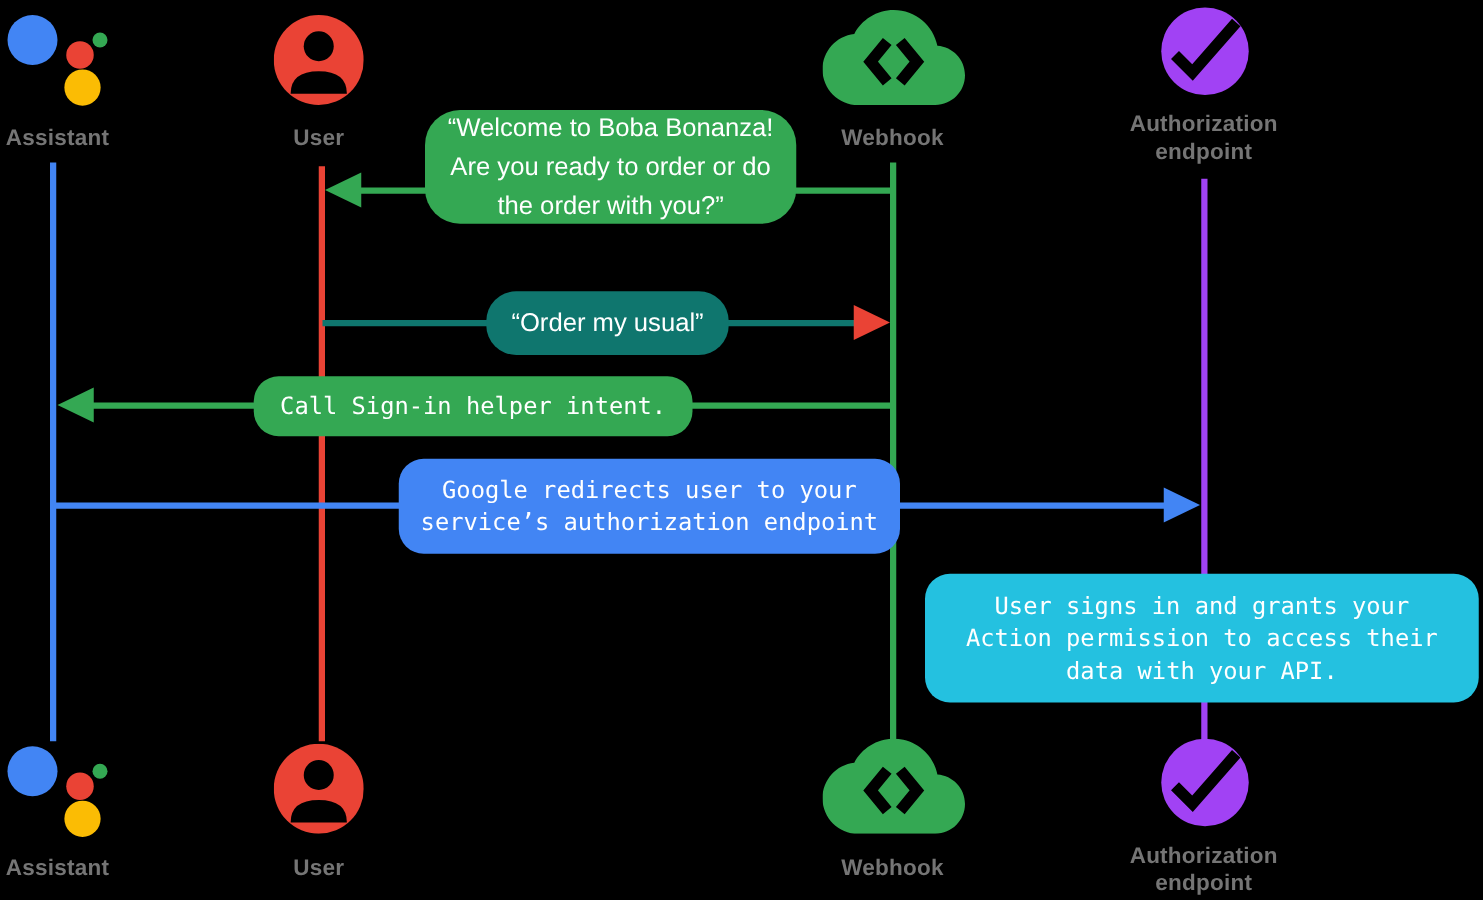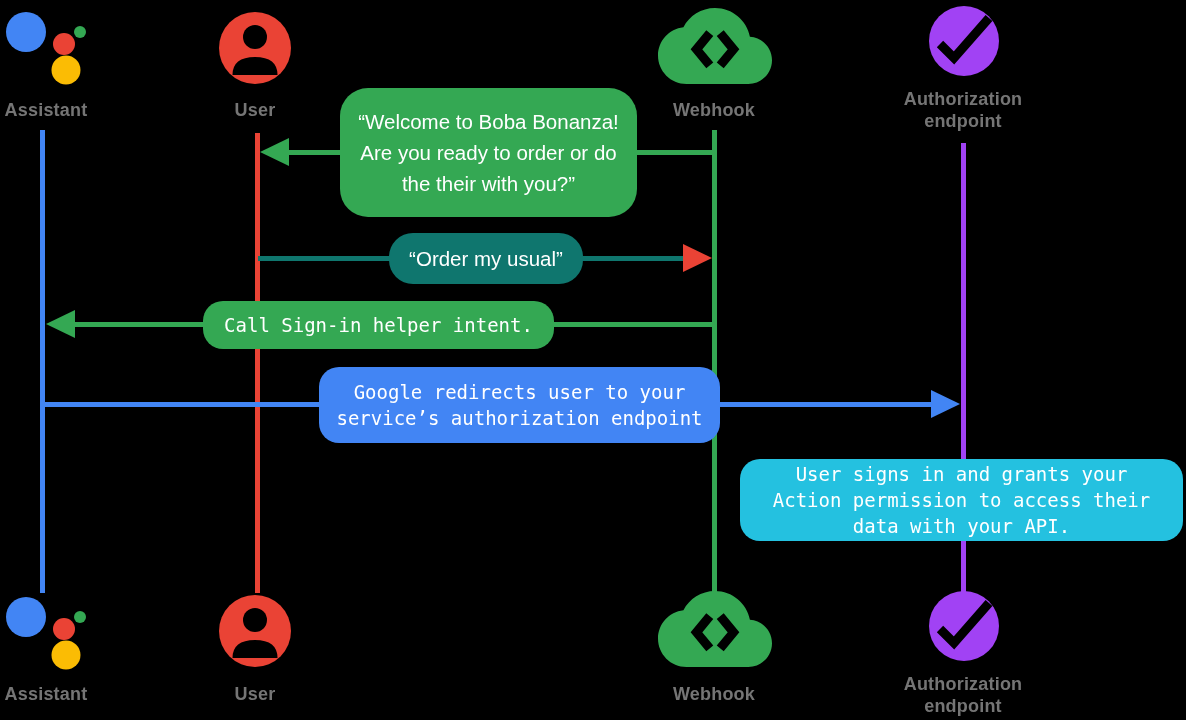--- a/index.html
+++ b/index.html
@@ -44,40 +44,40 @@
 
   <div class="hline bg-red" style="left:258px;top:256px;width:428px;"></div>
   <div class="arrowhead head-right" style="left:683px;top:244px;border-left-color:#EA4335;"></div>
 
   <div class="hline bg-green" style="left:70px;top:322px;width:645px;"></div>
   <div class="arrowhead head-left" style="left:46px;top:310px;border-right-color:#34A853;"></div>
 
   <div class="hline bg-blue" style="left:43px;top:402px;width:890px;"></div>
   <div class="arrowhead head-right" style="left:931px;top:390px;border-left-color:#4285F4;"></div>
 
-  <div class="msg-box sans-msg bg-green" style="left:340px;top:88px;width:297px;height:129px;border-radius:28px;">
+  <div class="msg-box sans-msg bg-green" style="left:340px;top:88px;width:297px;height:91px;border-radius:28px;">
     <div>“Welcome to Boba Bonanza!</div>
     <div>Are you ready to order or do</div>
-    <div>the their with you?”</div>
+    <div>the order with you?”</div>
   </div>
 
   <div class="msg-box sans-msg bg-red" style="left:389px;top:233px;width:194px;height:51px;border-radius:24px;">
     <div>“Order my usual”</div>
   </div>
 
   <div class="msg-box mono-msg bg-green" style="left:203px;top:301px;width:351px;height:48px;border-radius:20px;">
     <div>Call Sign-in helper intent.</div>
   </div>
 
   <div class="msg-box mono-msg bg-blue" style="left:319px;top:367px;width:401px;height:76px;border-radius:20px;">
     <div>Google redirects user to your</div>
     <div>service’s authorization endpoint</div>
   </div>
 
-  <div class="msg-box mono-msg bg-cyan" style="left:740px;top:459px;width:443px;height:82px;border-radius:20px;">
+  <div class="msg-box mono-msg bg-cyan" style="left:740px;top:459px;width:443px;height:103px;border-radius:20px;">
     <div>User signs in and grants your</div>
     <div>Action permission to access their</div>
     <div>data with your API.</div>
   </div>
 
   <svg class="icon" style="left:2px;top:8px;" width="88" height="80" viewBox="0 0 88 80">
     <circle cx="24" cy="24" r="20" fill="#4285F4"></circle>
     <circle cx="62" cy="36" r="11" fill="#EA4335"></circle>
     <circle cx="78" cy="24" r="6" fill="#34A853"></circle>
     <circle cx="64" cy="62" r="14.5" fill="#FBBC04"></circle>

